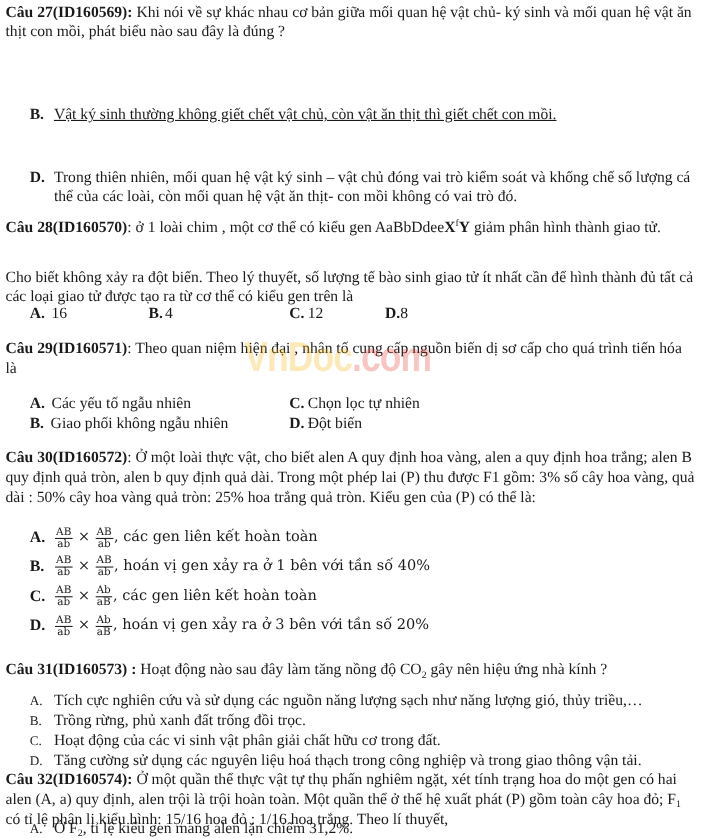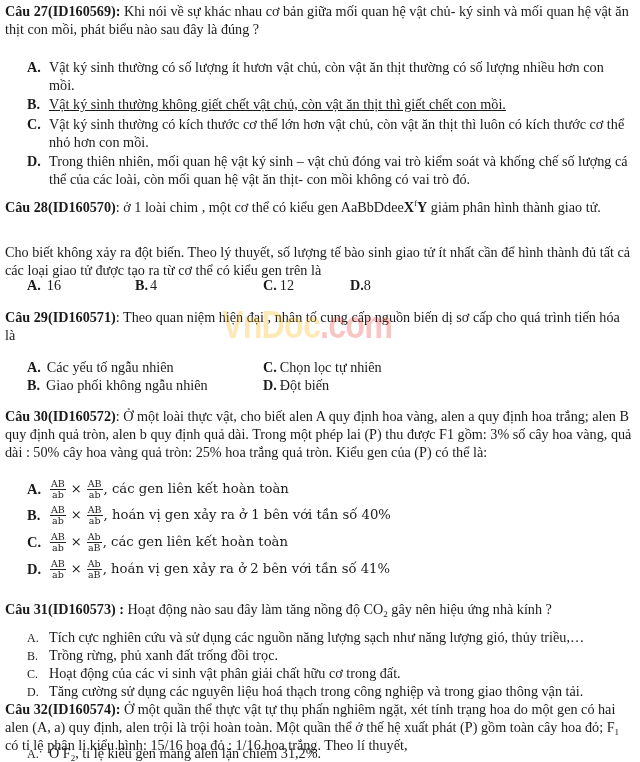--- a/index.html
+++ b/index.html
@@ -34,28 +34,22 @@
     .watermark .wm2 { color: #e8322b; }
   </style>
 </head>
 <body>
 
 <div class="page">
 
   <div class="blk" style="top:2px;">
     <span class="qhead">Câu 27(ID160569):</span><span> Khi nói về sự khác nhau cơ bản giữa mối quan hệ  vật chủ- ký sinh và mối quan hệ vật ăn thịt con mồi, phát biểu nào sau đây là đúng ?</span>
   </div>
-  <div class="opt" style="top:58px;">
-    <span class="lbl">A.</span><span>Vật ký sinh thường có số lượng ít hươn vật chủ, còn vật ăn  thịt thường có số lượng nhiều hơn con mồi.</span>
-  </div>
   <div class="opt" style="top:95px;text-decoration:underline;">
     <span class="lbl">B.</span><span>Vật ký sinh thường không giết chết vật chủ, còn vật ăn thịt thì giết chết con mồi.</span>
-  </div>
-  <div class="opt" style="top:115px;">
-    <span class="lbl">C.</span><span>Vật ký sinh thường có kích thước cơ thể lớn hơn vật chủ, còn vật ăn thịt thì luôn có kích thước cơ thể nhỏ hơn con mồi.</span>
   </div>
   <div class="opt" style="top:152px;">
     <span class="lbl">D.</span><span>Trong thiên nhiên, mối quan hệ vật ký sinh – vật chủ đóng vai trò kiểm soát và khống chế số lượng cá thể của các loài, còn mối quan hệ  vật ăn thịt- con mồi không có vai trò đó.</span>
   </div>
 
   <div class="blk" style="top:198px;">
     <span class="qhead">Câu 28(ID160570)</span><span>: ở 1 loài chim , một cơ thể có kiểu gen AaBbDdee</span><b>X</b><sup>f</sup><b>Y</b><span> giảm phân hình thành giao tử.</span>
   </div>
   <div class="blk" style="top:227px;margin-top:16px;">
     <span>Cho biết không xảy ra đột biến. Theo lý thuyết, số lượng tế bào sinh giao tử ít nhất cần để hình thành đủ tất cả các loại giao tử được tạo ra từ cơ thể có kiểu gen trên là</span>
@@ -140,21 +134,21 @@
     <span class="lbl">D.</span>
     <span class="frac">
         <span class="num">AB</span>
         <span class="den">ab</span>
       </span>
     <span class="times">×</span>
     <span class="frac">
         <span class="num">Ab</span>
         <span class="den">aB</span>
       </span>
-    <span>, hoán vị gen xảy ra ở 2 bên với tần số 41%</span>
+    <span>, hoán vị gen xảy ra ở 3 bên với tần số 20%</span>
   </div>
 
   <div class="blk" style="top:600px;">
     <span class="qhead">Câu 31(ID160573) :</span><span> Hoạt động nào sau đây làm tăng nồng độ CO</span><sub>2</sub><span> gây nên hiệu ứng nhà kính ?</span>
   </div>
   <div class="opt small" style="top:628px;">
     <span class="lbl">A.</span><span>Tích cực nghiên cứu và sử dụng các nguồn năng lượng sạch như năng lượng gió, thủy triều,…</span>
   </div>
   <div class="opt small" style="top:646px;">
     <span class="lbl">B.</span><span>Trồng rừng, phủ xanh đất trống đồi trọc.</span>

